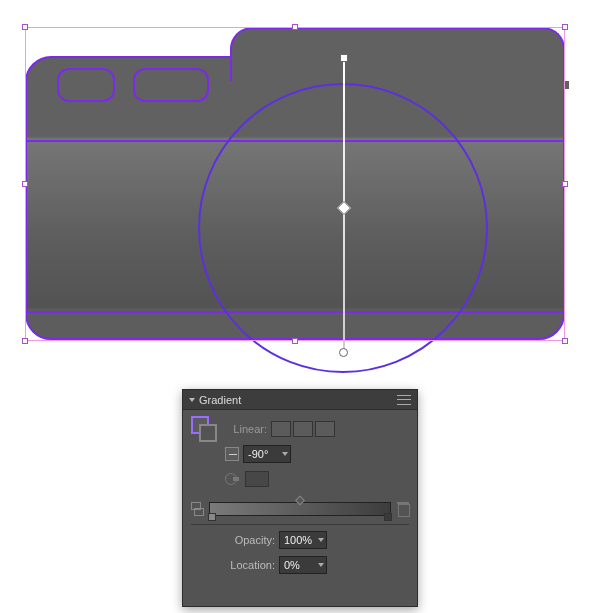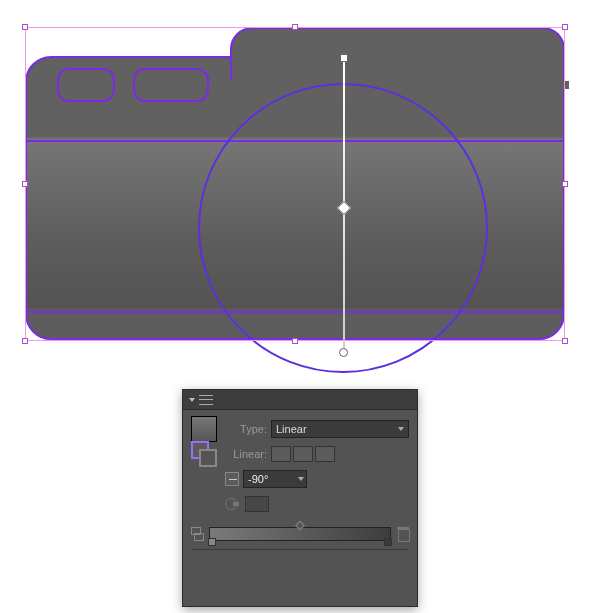--- a/index.html
+++ b/index.html
@@ -39,21 +39,21 @@
   .lbl{width:42px;text-align:right;margin-right:4px;color:#999}
   .dd{flex:1;height:18px;background:#3b3b3b;border:1px solid #222;display:flex;align-items:center;padding:0 4px;color:#ddd;position:relative}
   .dd .caret{position:absolute;right:4px;width:0;height:0;border-top:4px solid #aaa;border-left:3px solid transparent;border-right:3px solid transparent}
   .fillstroke{width:26px;height:26px;position:relative;margin-right:8px}
   .fillstroke .f{position:absolute;left:0;top:0;width:18px;height:18px;background:#5b5b5b;border:2px solid #9a6cff}
   .fillstroke .s{position:absolute;left:8px;top:8px;width:18px;height:18px;border:2px solid #888;background:#535353}
   .btn-grp{display:flex;gap:2px}
   .btn-grp .b{width:20px;height:16px;background:#5b5b5b;border:1px solid #333}
   .ang-icon{width:14px;height:14px;border:1px solid #888;background:#5b5b5b;position:relative;margin-right:4px}
   .ang-icon::after{content:"";position:absolute;left:3px;top:6px;width:8px;height:1px;background:#ccc}
-  .numbox{width:64px;height:18px;background:#3b3b3b;border:1px solid #222;display:flex;align-items:center;padding:0 4px;color:#eee;position:relative}
+  .numbox{width:48px;height:18px;background:#3b3b3b;border:1px solid #222;display:flex;align-items:center;padding:0 4px;color:#eee;position:relative}
   .numbox .caret{position:absolute;right:2px;width:0;height:0;border-top:4px solid #aaa;border-left:3px solid transparent;border-right:3px solid transparent}
   .ar-icon{width:16px;height:12px;position:relative}
   .ar-icon::before{content:"";position:absolute;left:0;top:0;width:10px;height:10px;border:1px solid #777;border-radius:50%}
   .ar-icon::after{content:"";position:absolute;left:8px;top:4px;width:6px;height:4px;background:#777}
   .ar-box{width:24px;height:16px;background:#474747;border:1px solid #333;margin-left:4px}
   .grad-bar-wrap{position:relative;height:22px;margin:8px 0 2px 0;display:flex;align-items:center}
   .grad-bar{flex:1;height:14px;background:linear-gradient(to right,#7a7a7a,#3d3d3d);border:1px solid #222;position:relative}
   .grad-bar .mid{position:absolute;left:50%;top:-6px;width:7px;height:7px;background:#555;border:1px solid #888;transform:translateX(-50%) rotate(45deg)}
   .grad-bar .stop{position:absolute;bottom:-6px;width:8px;height:8px;background:#888;border:1px solid #333}
   .grad-bar .stop.l{left:-2px}.grad-bar .stop.r{right:-2px;background:#3a3a3a}
@@ -89,35 +89,28 @@
   <div class="sel-handle h4"></div>
   <div class="sel-handle h5"></div>
   <div class="sel-handle h6"></div>
   <div class="sel-handle h7"></div>
   <div class="sel-handle h8"></div>
 </div>
 
 <div class="panel">
   <div class="panel-head">
     <div class="arrow"></div>
+    <div class="title">Gradient</div>
     <div class="menu-icon">
         <span></span>
         <span></span>
         <span></span>
       </div>
   </div>
   <div class="panel-body">
-    <div class="row">
-      <div class="swatch-lg"></div>
-      <div class="lbl">Type:</div>
-      <div class="dd">
-          <span>Linear</span>
-          <span class="caret"></span>
-        </div>
-    </div>
     <div class="row">
       <div class="fillstroke">
           <div class="f"></div>
           <div class="s"></div>
         </div>
       <div class="lbl">Linear:</div>
       <div class="btn-grp">
         <div class="b"></div>
         <div class="b"></div>
         <div class="b"></div>
@@ -137,14 +130,30 @@
     <div class="grad-bar-wrap">
       <div class="rev-icon"></div>
       <div class="grad-bar">
         <div class="mid"></div>
         <div class="stop l"></div>
         <div class="stop r"></div>
       </div>
       <div class="trash"></div>
     </div>
     <div class="sep"></div>
+    <div class="foot">
+      <div class="row">
+        <div class="lbl">Opacity:</div>
+        <div class="numbox">
+            <span>100%</span>
+            <span class="caret"></span>
+          </div>
+      </div>
+      <div class="row">
+        <div class="lbl">Location:</div>
+        <div class="numbox">
+            <span>0%</span>
+            <span class="caret"></span>
+          </div>
+      </div>
+    </div>
   </div>
 </div>
 
 </body></html>

